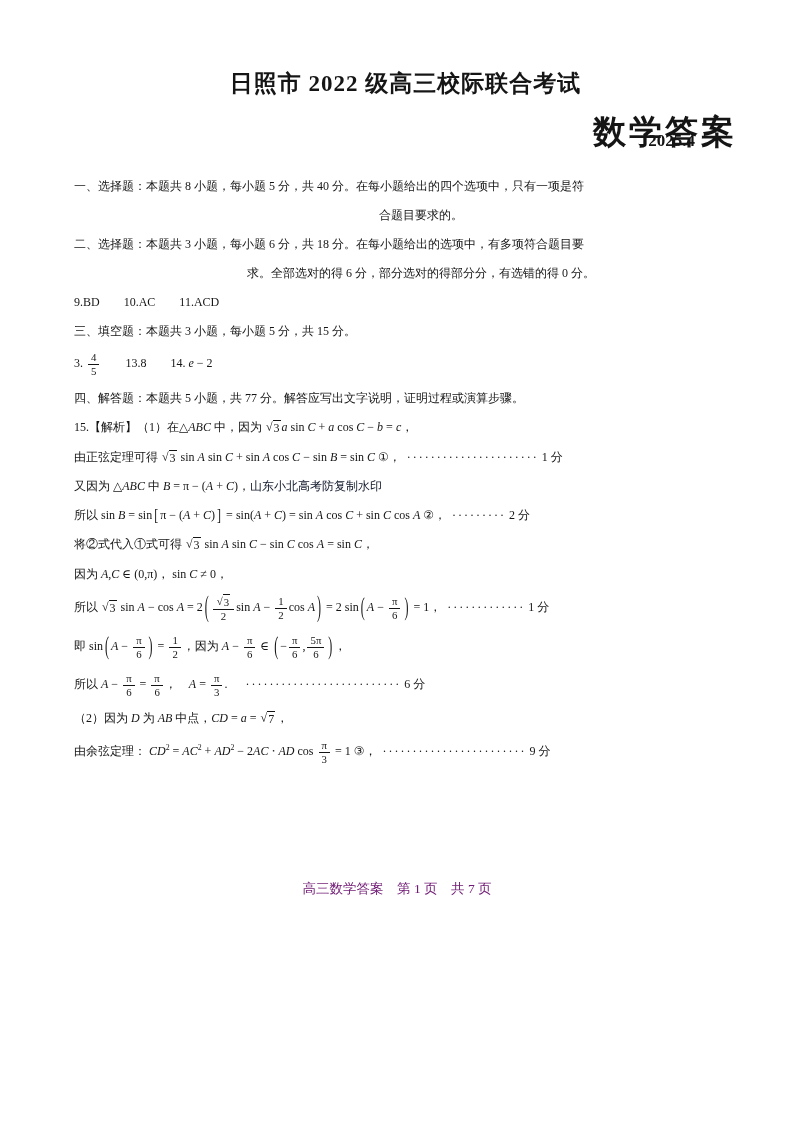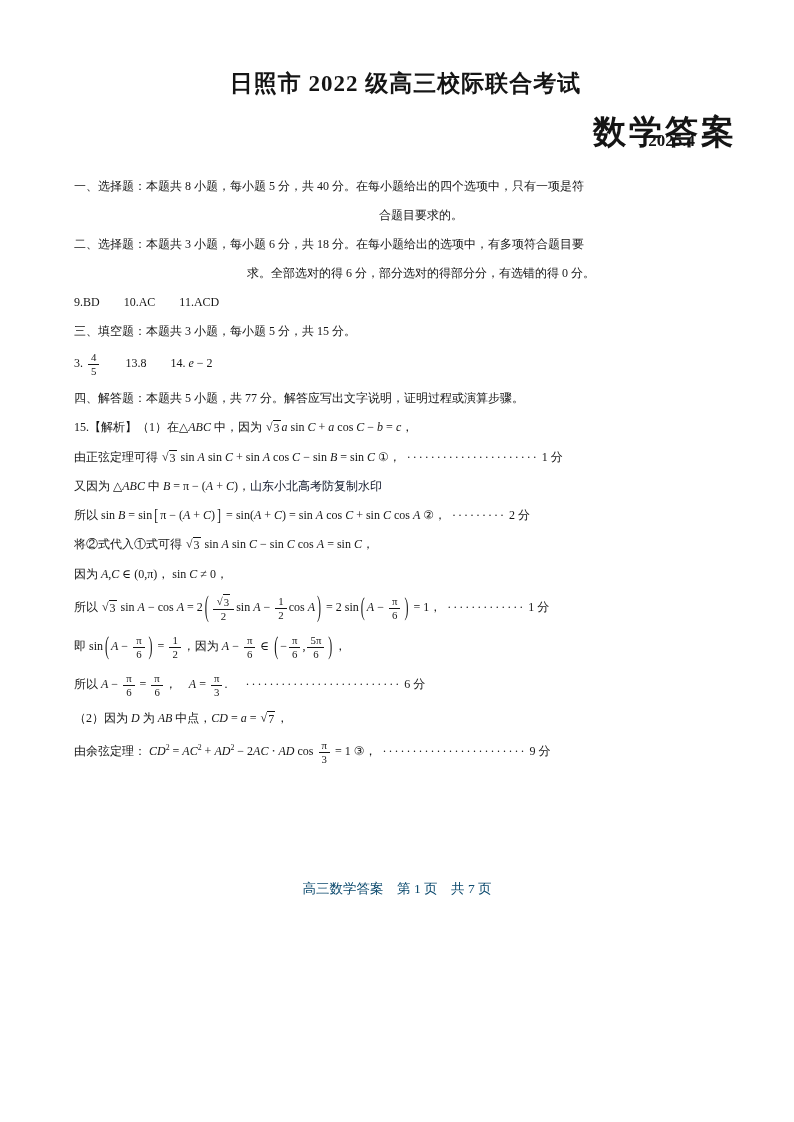--- a/index.html
+++ b/index.html
@@ -67,21 +67,21 @@
   .dw{white-space:nowrap;}
   .dl{letter-spacing:2px;margin:0 3px 0 6px;}
   sup.u{font-size:0.65em;}
   .w{color:#0f172a;font-weight:normal;}
   .footer{
     position:absolute;
     left:0;right:0;
     bottom:78px;
     text-align:center;
     font-size:13.5px;
-    color:#0c4a6e;
+    color:#701a75;
   }
 </style>
 </head>
 <body>
 
 <div class="sheet">
   <div class="title">日照市 2022 级高三校际联合考试</div>
   <div class="subtitle-row">
     <div class="subtitle">数学答案</div>
     <div class="date">2025.4</div>

